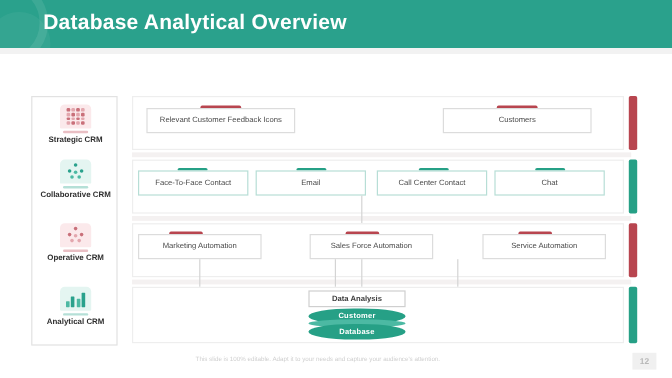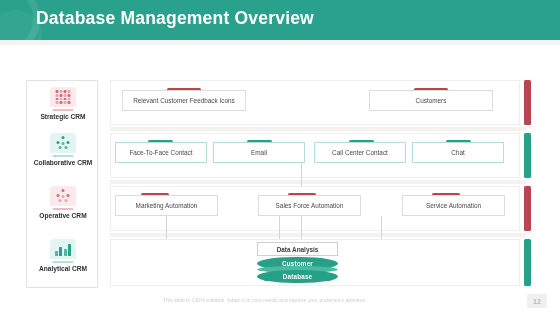--- a/index.html
+++ b/index.html
@@ -75,21 +75,21 @@
   .pagenum{position:absolute;left:527px;top:294px;width:20px;height:14px;
       background:#f0f0f0;display:flex;align-items:center;justify-content:center;
       font-size:7px;font-weight:bold;color:#b8b8b8;}
 </style>
 </head>
 <body>
 
 <div class="header">
   <div class="circle-decor"></div>
   <div class="circle-decor2"></div>
-  <div class="header-title">Database Management Overview</div>
+  <div class="header-title">Database Analytical Overview</div>
 </div>
 <div class="header-underline"></div>
 
 <div class="sidebar">
 
   <div class="side-item" style="top:6px">
     <div class="side-ico">
       <div class="plate" style="background:#fbe9eb"></div>
       <div class="ic-grid">
         <i style="background:#c9707a"></i>

